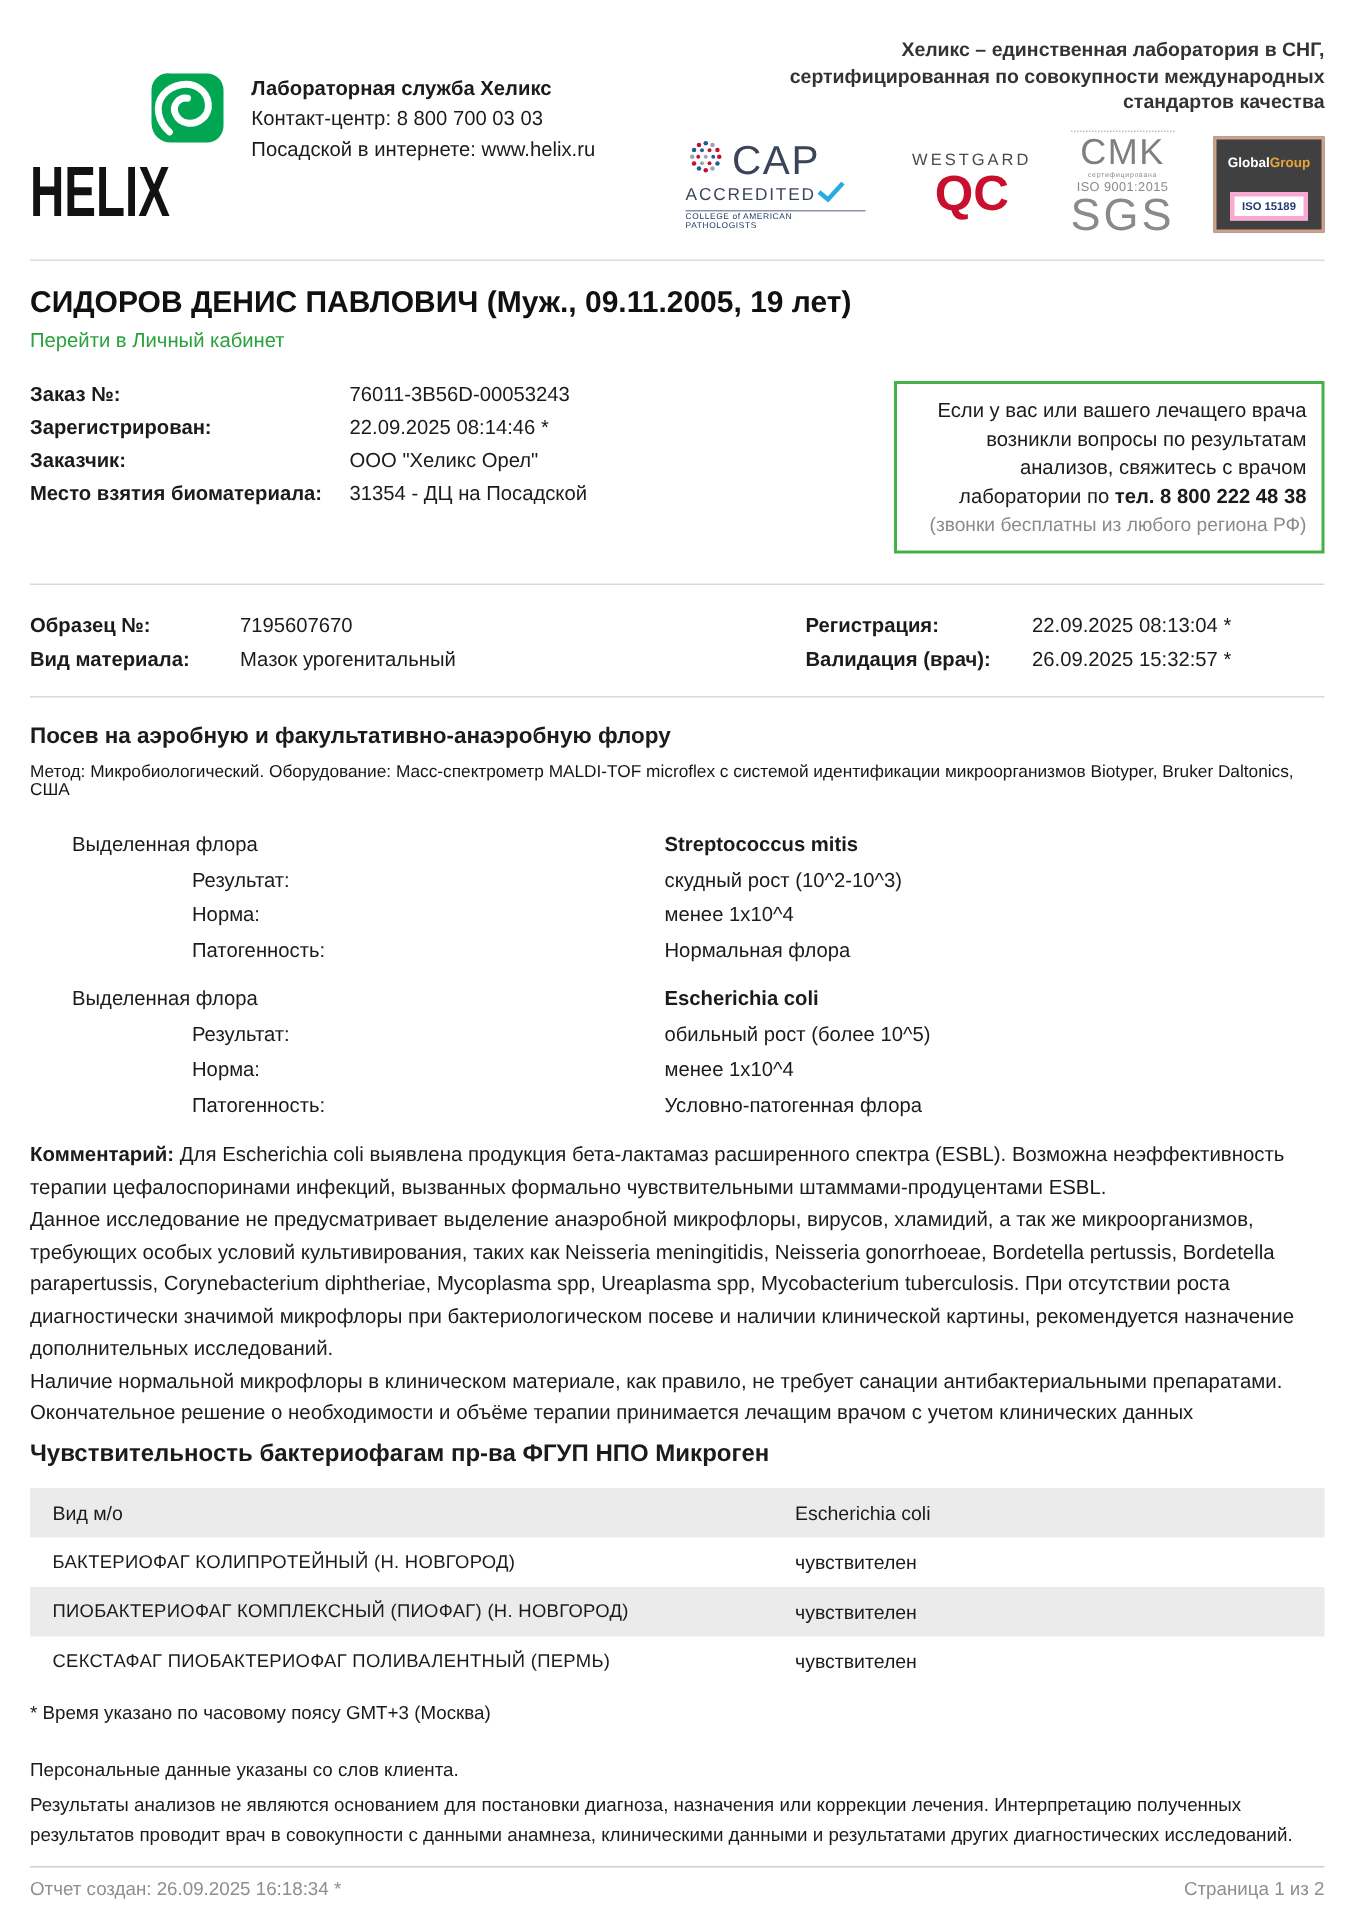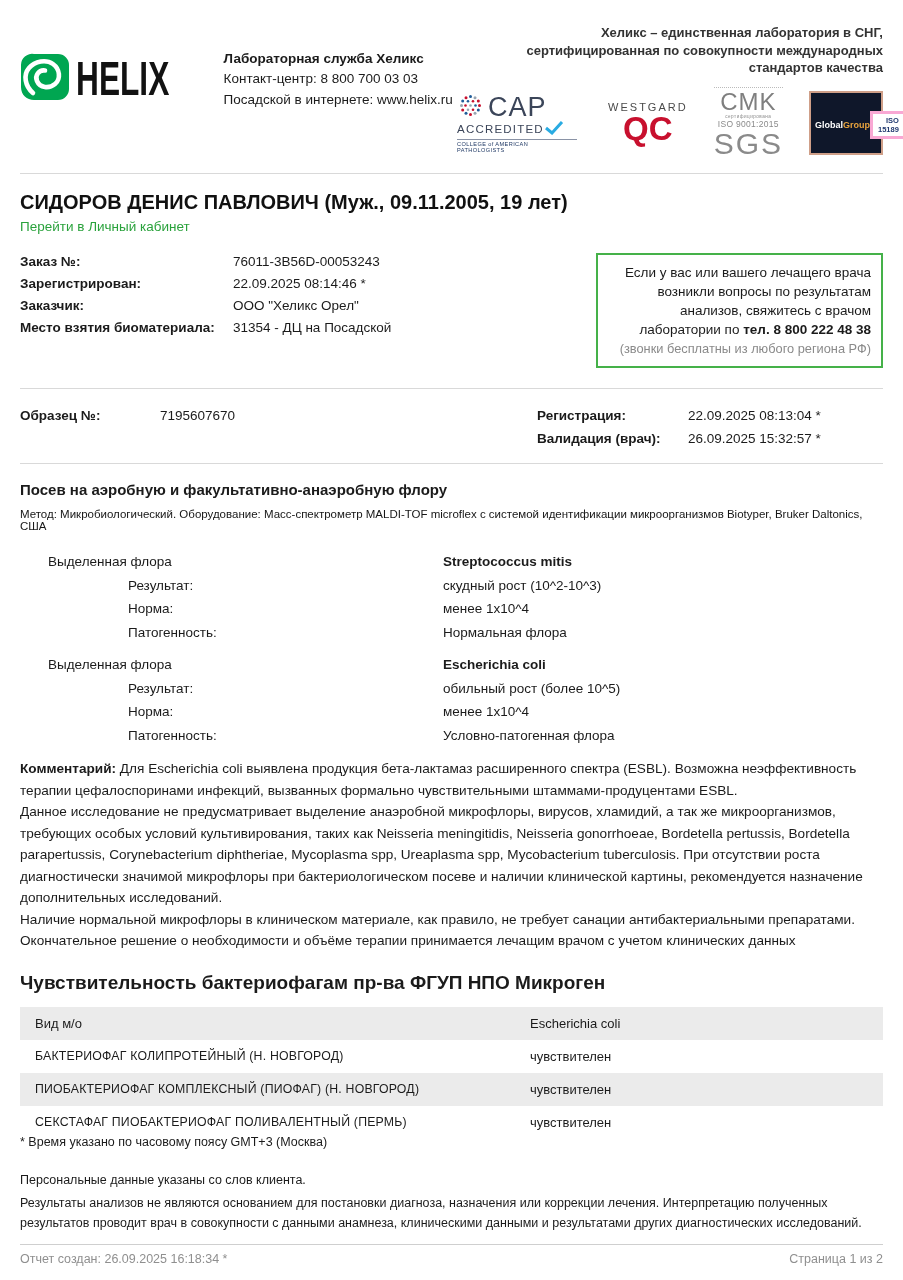--- a/index.html
+++ b/index.html
@@ -7,21 +7,21 @@
   body {
     width:903px; height:1280px; position:relative;
     font-family:"Liberation Sans","DejaVu Sans",sans-serif;
     color:#1b1b1b; overflow:hidden;
   }
   .page { padding:24px 20px 0 20px; position:relative; }
 
   
   .header { display:flex; justify-content:space-between; align-items:flex-start; }
   .header-left { display:flex; gap:18px; margin-top:24px; }
-  .logo { display:flex; align-items:center; gap:6px; }
+  .logo { display:flex; align-items:flex-end; gap:6px;flex-direction:column; }
   .logo-word { font-size:44px; font-weight:600; letter-spacing:0px; color:#121212;
     transform:scale(0.72,1.08); transform-origin:left center; line-height:1; }
   .lab-contact { font-size:13.5px; line-height:1.5; margin-top:1px; }
   .lab-contact .b1 { font-weight:bold; }
   .header-right { text-align:right; }
   .cert-text { font-size:13px; font-weight:600; color:#333; line-height:1.35; }
   .badges { display:flex; align-items:center; justify-content:flex-end; gap:26px; margin-top:10px; }
 
   .badge-cap { width:125px; text-align:left; }
   .cap-top { display:flex; align-items:center; gap:4px; }
@@ -32,22 +32,22 @@
   .badge-qc { text-align:center; }
   .qc-west { font-size:11px; letter-spacing:2px; color:#4a4a4a; }
   .qc-qc { font-size:33px; font-weight:800; color:#c8102e; line-height:.95; }
 
   .badge-cmk { text-align:center; color:#8a8a8a; border-top:1px dotted #bbb; padding-top:2px;}
   .cmk-word { font-size:24px; letter-spacing:1px; line-height:1; color:#7f7f7f;}
   .cmk-tiny { font-size:4.6px; letter-spacing:.5px; }
   .cmk-iso { font-size:8.5px; letter-spacing:.3px;text-align:center; }
   .cmk-sgs { font-size:30px; letter-spacing:2px; line-height:1; color:#8a8a8a; }
 
-  .badge-gg { width:74px; height:64px; border:2px solid #cf9f88; background:#0f172a;
-    display:flex; flex-direction:row; align-items:center; justify-content:space-between; padding:10px 4px 6px 4px;}
+  .badge-gg { width:74px; height:64px; border:2px solid #cf9f88; background:#404040;
+    display:flex; flex-direction:column; align-items:center; justify-content:space-between; padding:10px 4px 6px 4px;}
   .gg-brand { font-size:9px; font-weight:bold; }
   .gg-brand .g1 { color:#fff; } .gg-brand .g2 { color:#e8a33d; }
   .gg-iso { background:#fff; border:3px solid #f9a8d4; color:#223a70; font-size:7.5px; font-weight:bold; padding:2px 5px; }
 
   .rule { border:none; border-top:1px solid #d9d9d9; margin:0; }
   .rule-top { margin-top:14px; }
 
   
   .patient-name { font-size:20px; font-weight:bold; margin-top:17px; color:#111; }
   .cabinet-link { font-size:13.5px; color:#2aa23c; margin-top:5px; cursor:pointer; display:inline-block; }
@@ -81,21 +81,21 @@
   .isolate { margin-bottom:9px; }
   .iso-row { display:flex; line-height:23.5px; font-size:13.5px; }
   .iso-left { width:423px; }
   .iso-flora { padding-left:28px; }
   .iso-sub { padding-left:108px; }
   .organism { font-weight:bold; }
 
   .comment { margin-top:11px; font-size:13.6px; line-height:1.58; }
 
   
-  .phage-title { font-size:19px; font-weight:bold; margin-top:20px; }
+  .phage-title { font-size:16px; font-weight:bold; margin-top:8px; }
   .ptable { margin-top:13px; }
   .p-row { display:flex; align-items:center; height:33px; font-size:13px; }
   .p-row.gray { background:#ebebeb; }
   .p-c1 { width:510px; padding-left:15px; }
   .p-name { font-size:12.3px; letter-spacing:.2px; }
 
   
   .bottom-area { position:absolute; left:20px; right:20px; bottom:14px; }
   .tz-note { font-size:12.5px; margin-bottom:24px; }
   .personal-note { font-size:12.5px; margin-bottom:7px; }
@@ -232,20 +232,24 @@
 
   <hr class="rule rule-2">
 
   
   <div class="sample-section">
     <div class="sample-col-left">
       <div class="s-row">
         <div class="s-label-l">Образец №:</div>
         <div>7195607670</div>
       </div>
+      <div class="s-row">
+        <div class="s-label-l">Вид материала:</div>
+        <div>Мазок урогенитальный</div>
+      </div>
     </div>
     <div class="sample-col-right">
       <div class="s-row">
         <div class="s-label-r">Регистрация:</div>
         <div>22.09.2025 08:13:04 *</div>
       </div>
       <div class="s-row">
         <div class="s-label-r">Валидация (врач):</div>
         <div>26.09.2025 15:32:57 *</div>
       </div>

